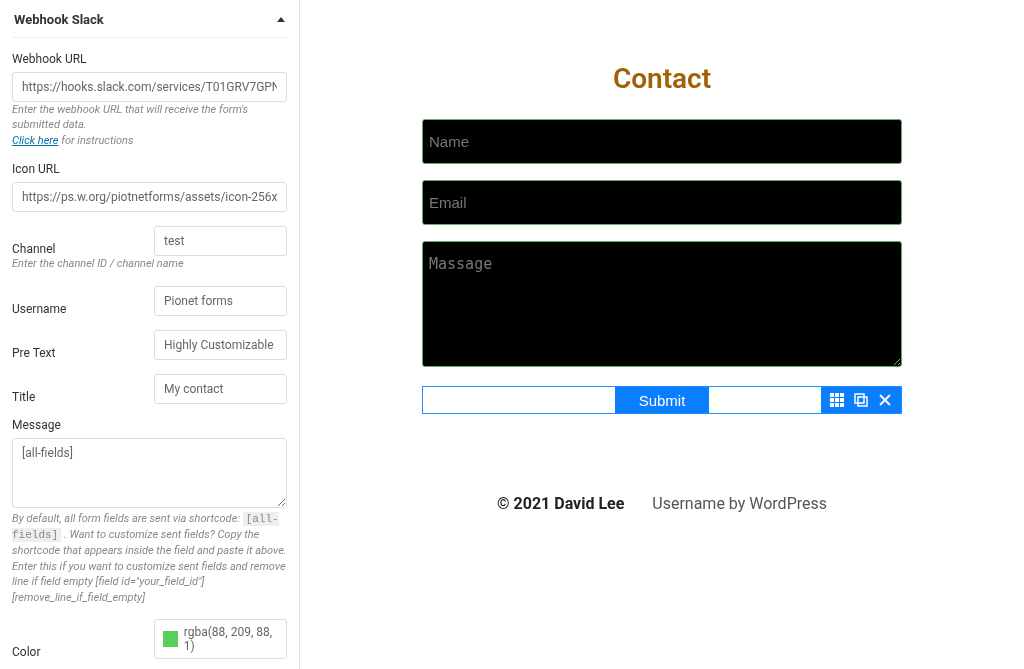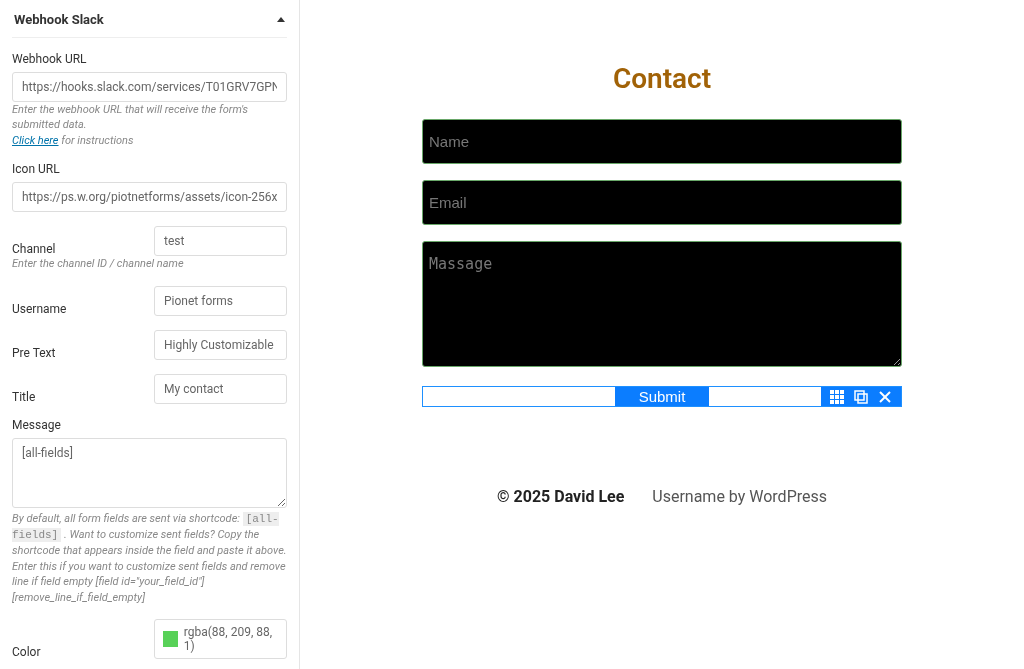--- a/index.html
+++ b/index.html
@@ -135,21 +135,21 @@
     background: #000000;
   }
   .form-field::placeholder { color: #777; }
   textarea.form-field { height: 126px; resize: both; }
   .submit-row {
     display: flex;
     justify-content: center;
     border: 1px solid #1e90ff;
     padding: 0;
     position: relative;
-    height: 21px;
+    height: 28px;
     align-items: stretch;
   }
   .submit-btn {
     background: #0b7dff;
     color: #fff;
     border: none;
     padding: 0 24px;
     font-size: 15px;
     cursor: pointer;
   }
@@ -282,18 +282,18 @@
           </svg>
         <svg class="ov-icon" viewBox="0 0 16 16">
             <line x1="3" y1="3" x2="13" y2="13" stroke="#fff" stroke-width="2"></line>
             <line x1="13" y1="3" x2="3" y2="13" stroke="#fff" stroke-width="2"></line>
           </svg>
       </div>
     </div>
   </div>
 
   <div class="footer">
-    <strong>© 2025 David Lee</strong>
+    <strong>© 2021 David Lee</strong>
     <span class="footer-gap"></span>
     <span>Username by WordPress</span>
   </div>
 
 </div>
 
 </body></html>

